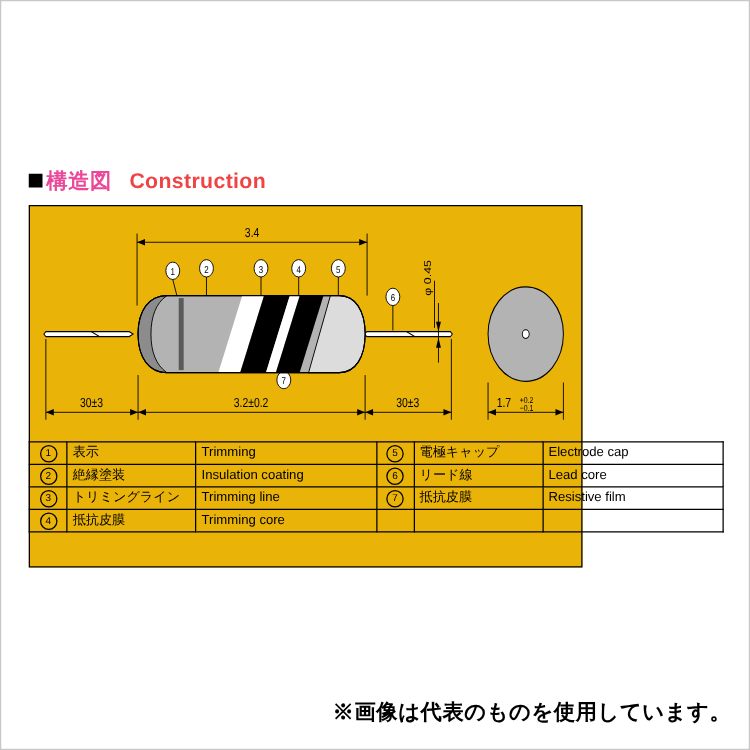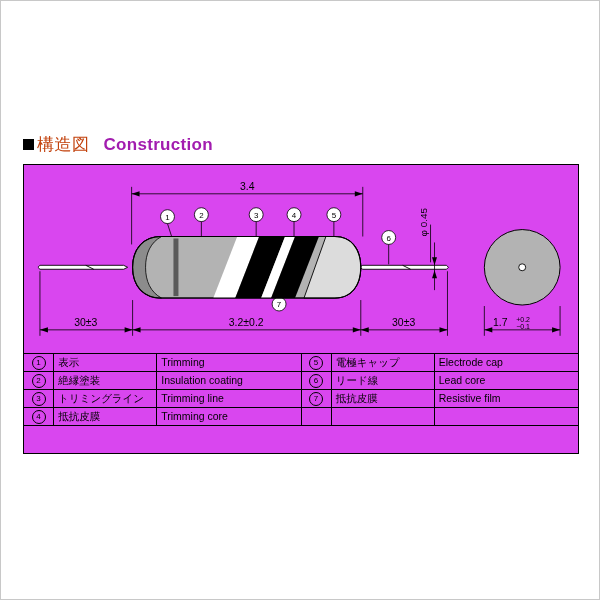--- a/index.html
+++ b/index.html
@@ -34,41 +34,41 @@
     display: inline-block;
     width: 11px;
     height: 11px;
     background: #000;
     margin-right: 3px;
     position: relative;
     top: 0px;
   }
   #title-jp {
     font-size: 17px;
-    font-weight: normal;
-    color: #c2410c;
+    font-weight: bold;
+    color: #ec4899;
     letter-spacing: 0.5px;
   }
   #title-en {
     font-size: 17px;
     font-weight: bold;
-    color: #a21caf;
+    color: #ef4444;
     letter-spacing: 0.3px;
   }
 
   
   #diagram-box {
     position: absolute;
     left: 22px;
     top: 163px;
-    width: 556px;
+    width: 443px;
     height: 290px;
     border: 1px solid #000;
     box-sizing: border-box;
-    background: #d946ef;
+    background: #eab308;
   }
 
   
   #drawing {
     position: absolute;
     left: 0;
     top: 0;
     width: 100%;
     height: 100%;
   }
@@ -279,14 +279,15 @@
         <td class="c-num"><span class="circ">4</span></td>
         <td class="c-jp">抵抗皮膜</td>
         <td class="c-en">Trimming core</td>
         <td class="c-num"></td>
         <td class="c-jp"></td>
         <td class="c-en"></td>
       </tr>
     </tbody>
   </table>
 
+  <div id="footer-note">※画像は代表のものを使用しています。</div>
 
 </div>
 
 </body></html>

